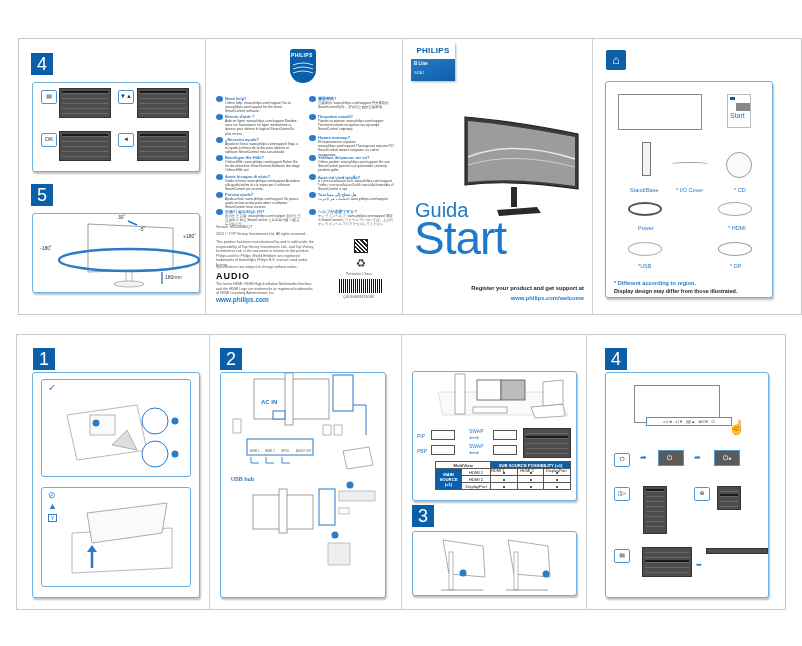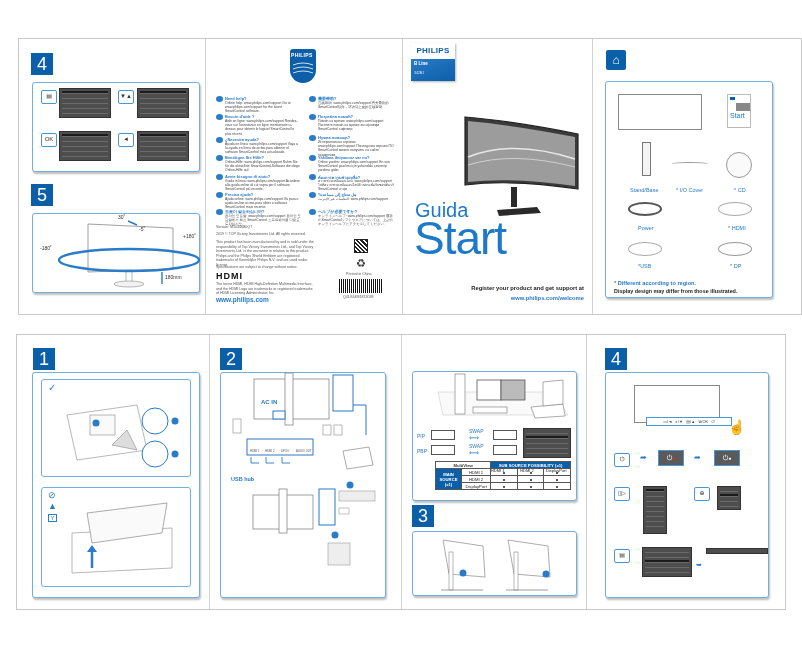--- a/index.html
+++ b/index.html
@@ -166,21 +166,21 @@
       <div class="help-item" style="left:103px; top:170px;">
           <span class="ic"></span>
           <span class="t">ヘルプが必要ですか?</span>
           <div class="b">オンラインヘルプ: www.philips.com/support  最新のSmartControlソフトウェアについては、上記のオンラインヘルプにアクセスしてください。</div>
         </div>
     </div>
     <div class="tiny" style="position:absolute; left:10px; top:186px;">Version: M10346B0QT</div>
     <div class="tiny" style="position:absolute; left:10px; top:193px; width:90px;">2019 © TOP Victory Investments Ltd. All rights reserved.</div>
     <div class="tiny" style="position:absolute; left:10px; top:201px; width:98px;">This product has been manufactured by and is sold under the responsibility of Top Victory Investments Ltd., and Top Victory Investments Ltd. is the warrantor in relation to this product. Philips and the Philips Shield Emblem are registered trademarks of Koninklijke Philips N.V. and are used under license.</div>
     <div class="tiny" style="position:absolute; left:10px; top:226px; width:98px;">Specifications are subject to change without notice.</div>
-    <div style="position:absolute; left:10px; top:232px; font-size:9px; font-weight:bold; letter-spacing:1px; color:#111;">HDMI</div>
+    <div style="position:absolute; left:10px; top:232px; font-size:9px; font-weight:bold; letter-spacing:1px; color:#111;">AUDIO</div>
     <div class="tiny" style="position:absolute; left:10px; top:243px; width:98px;">The terms HDMI, HDMI High-Definition Multimedia Interface, and the HDMI Logo are trademarks or registered trademarks of HDMI Licensing Administrator, Inc.</div>
     <div style="position:absolute; left:10px; top:257px; font-size:6.5px; font-weight:bold; color:#2a7bc8;">www.philips.com</div>
     <div style="position:absolute; left:148px; top:200px; width:14px; height:14px; background: repeating-linear-gradient(45deg,#222 0 1.5px,#fff 1.5px 3px); border:1px solid #222;"></div>
     <div style="position:absolute; left:148px; top:218px; width:14px; height:12px; font-size:11px; line-height:12px; text-align:center; color:#333;">♻</div>
     <div class="tiny" style="position:absolute; left:140px; top:233px;">Printed in China</div>
     <div style="position:absolute; left:133px; top:240px; width:44px; height:14px; background: repeating-linear-gradient(90deg,#111 0 1px,#fff 1px 2px,#111 2px 2.6px,#fff 2.6px 4px);"></div>
     <div class="tiny" style="position:absolute; left:137px; top:256px;">Q41G34M1813038</div>
   </div>
 
   <div style="position:absolute; left:384px; top:0; width:189px; height:277px;">

